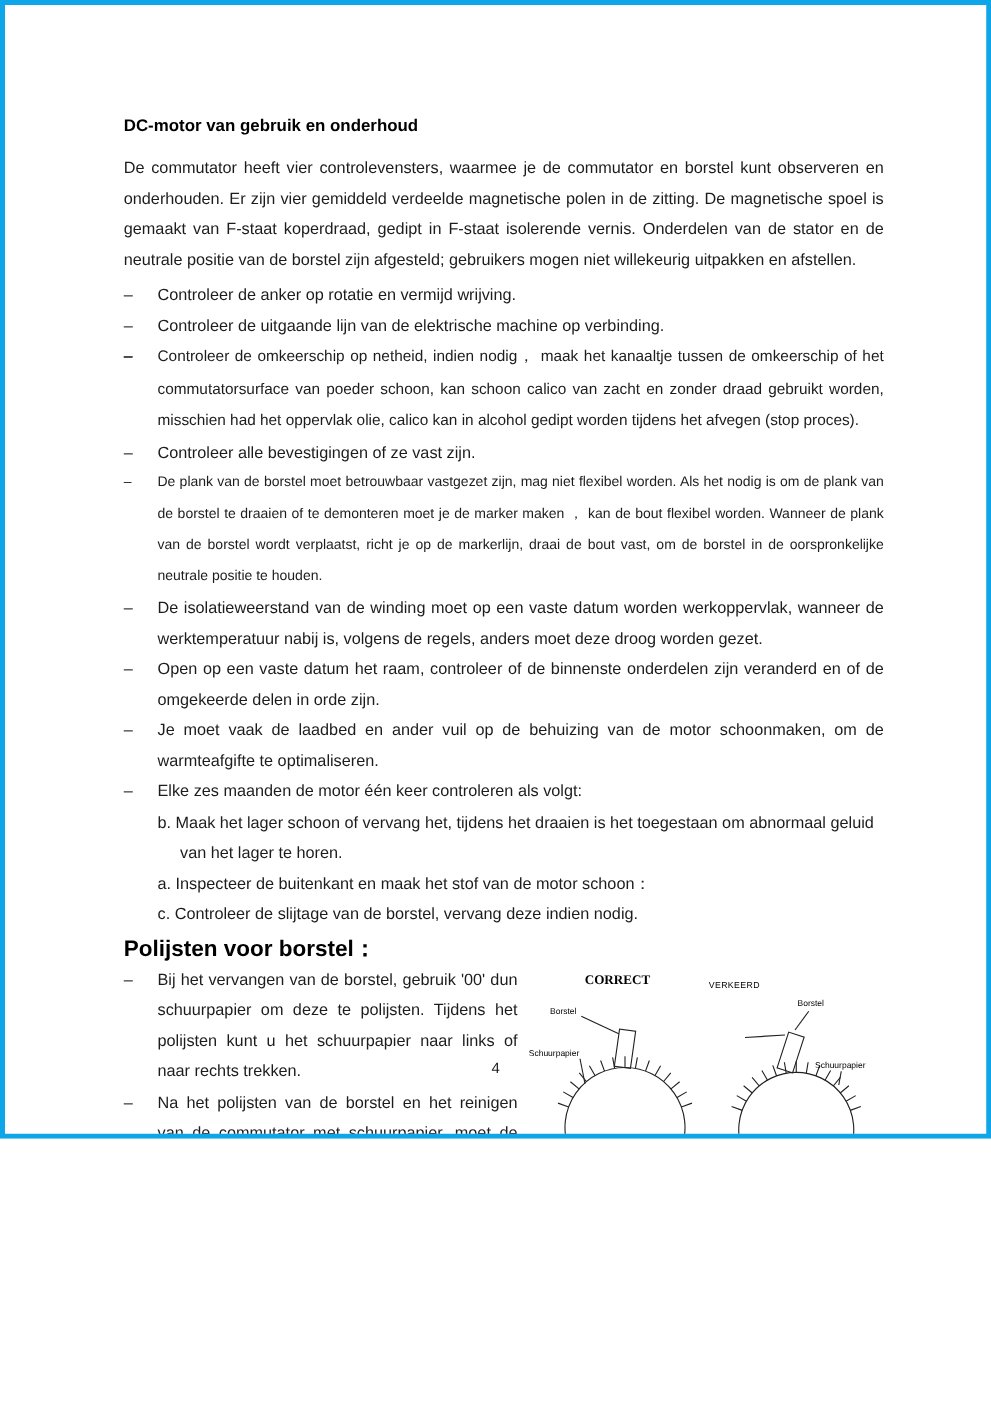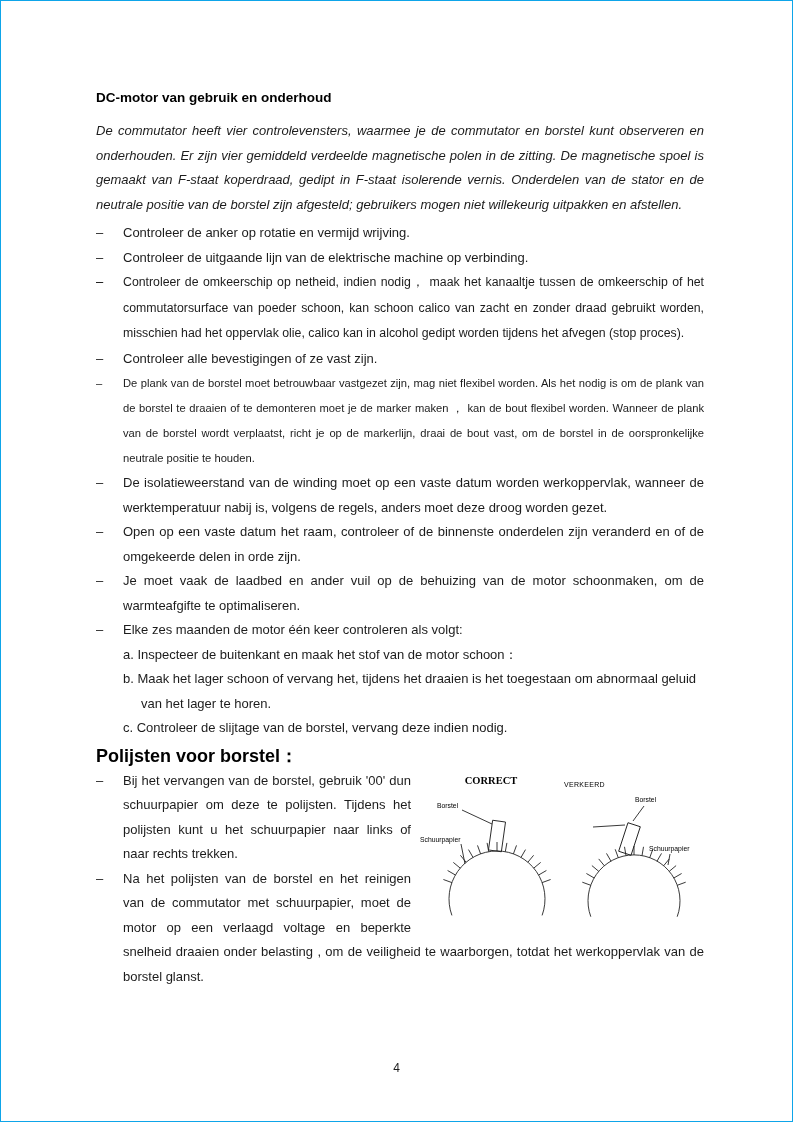--- a/index.html
+++ b/index.html
@@ -1,28 +1,28 @@
 <!DOCTYPE html>
 <html><head>
 <meta charset="utf-8">
 <style>
   * { margin:0; padding:0; box-sizing:border-box; }
   html, body { background:#ffffff; }
   .page {
     position:relative;
-    width:793px; height:1122px;
+    width:793px; height:911px;
     background:#ffffff;
-    border:1px solid #0ea5e9;
+    border:4px solid #0ea5e9;
     font-family:"Liberation Sans", sans-serif;
     color:#1c1c1c;
     overflow:hidden;
   }
   .content { position:absolute; left:95px; top:88px; width:608px; }
   .heading { font-size:13.5px; font-weight:bold; color:#000; margin-bottom:12px; line-height:18px; }
-  .intro { font-size:13px; line-height:24.5px; text-align:justify; margin-bottom:4px;font-style:italic; }
+  .intro { font-size:13px; line-height:24.5px; text-align:justify; margin-bottom:4px; }
   .item { position:relative; padding-left:27px; font-size:13px; line-height:24.5px; text-align:justify; }
   .item > .dash { position:absolute; left:0; top:0; text-align:left; }
   .item.sm { font-size:12.3px; line-height:25.5px; }
   .item.xs { font-size:11.2px; line-height:25px; }
   .subitem { padding-left:45px; text-indent:-18px; font-size:13px; line-height:24.5px; }
   .polish-head { font-size:18px; font-weight:bold; color:#000; line-height:26px; margin-top:2px; }
   .polish-body { min-height:160px; }
   .figure { float:right; width:285px; height:150px; margin-left:8px; margin-top:2px; }
   .fig-title { font-family:"Liberation Serif", serif; font-weight:bold; font-size:10.5px; fill:#000; }
   .fig-sub { font-size:7px; fill:#000; letter-spacing:0.3px; }
@@ -73,22 +73,22 @@
     </div>
     <div class="item">
       <span class="dash">–</span>
       <span>Je moet vaak de laadbed en ander vuil op de behuizing van de motor schoonmaken, om de warmteafgifte te optimaliseren.</span>
     </div>
     <div class="item">
       <span class="dash">–</span>
       <span>Elke zes maanden de motor één keer controleren als volgt:</span>
     </div>
 
+    <div class="subitem">b. Maak het lager schoon of vervang het, tijdens het draaien is het toegestaan om abnormaal geluid van het lager te horen.</div>
     <div class="subitem">a. Inspecteer de buitenkant en maak het stof van de motor schoon：</div>
-    <div class="subitem">b. Maak het lager schoon of vervang het, tijdens het draaien is het toegestaan om abnormaal geluid van het lager te horen.</div>
     <div class="subitem">c. Controleer de slijtage van de borstel, vervang deze indien nodig.</div>
 
     <div class="polish-head">Polijsten voor borstel：</div>
 
     <div class="polish-body">
 
       <div class="figure">
         <svg viewBox="0 0 285 150" width="285" height="150">
           <g>
             <text class="fig-title" x="72" y="13" text-anchor="middle">CORRECT</text>

